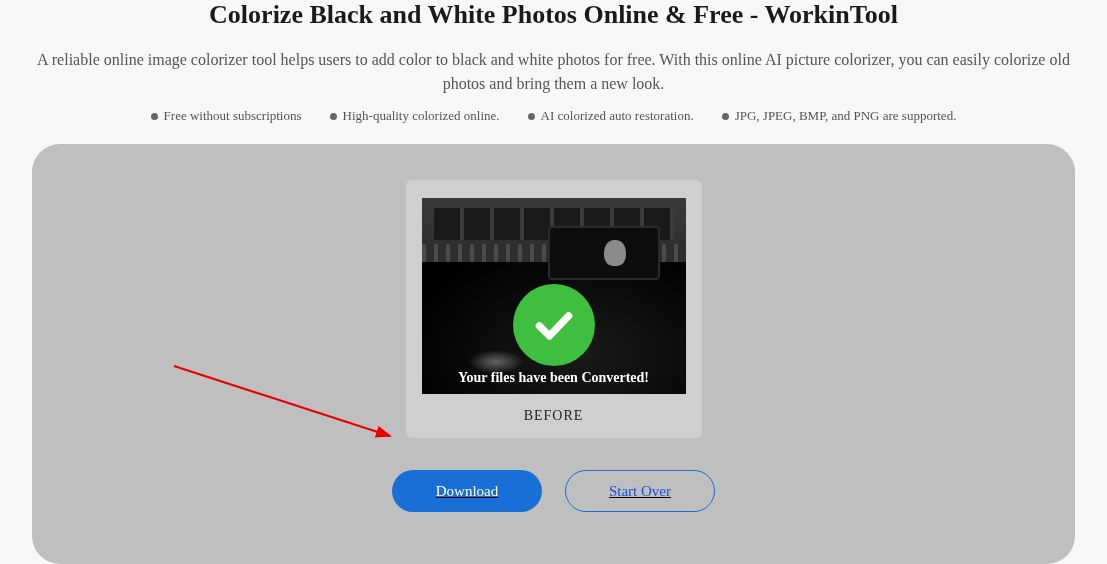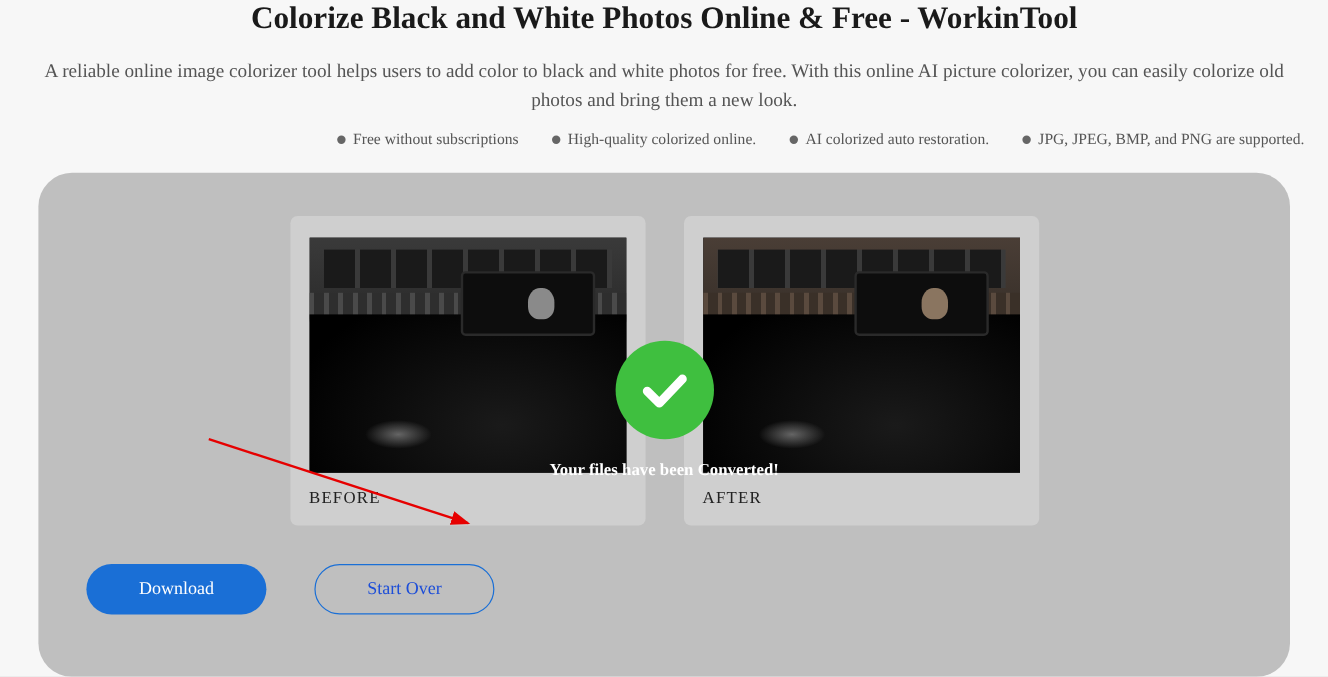--- a/index.html
+++ b/index.html
@@ -18,21 +18,21 @@
       margin-bottom: 18px;
     }
     .desc {
       font-size: 16px;
       color: #555;
       margin-bottom: 12px;
       line-height: 1.5;
     }
     .features {
       display: flex;
-      justify-content: flex-end;
+      justify-content: center;
       gap: 28px;
       margin-bottom: 20px;
     }
     .feature-item {
       font-size: 13px;
       color: #555;
       display: flex;
       align-items: center;
       gap: 6px;
     }
@@ -55,21 +55,21 @@
       display: flex;
       justify-content: center;
       gap: 32px;
       position: relative;
     }
     .card {
       background: #cfcfcf;
       border-radius: 6px;
       padding: 18px 16px 14px;
       width: 296px;
-      text-align: left;
+      text-align: center;
     }
     .photo-frame {
       width: 264px;
       height: 196px;
       background: #111;
       position: relative;
       overflow: hidden;
       margin: 0 auto 14px;
     }
     .photo-bw { filter: grayscale(100%); }
@@ -127,33 +127,34 @@
       background: #3fbf3f;
       border-radius: 50%;
       display: flex;
       align-items: center;
       justify-content: center;
       z-index: 5;
     }
     .check-svg { width: 44px; height: 44px; }
     .converted-msg {
       position: absolute;
-      left: 50%; top: 241px;
+      left: 50%; top: 226px;
       transform: translateX(-50%);
       color: #fff;
       font-weight: bold;
       font-size: 14px;
       z-index: 5;
       white-space: nowrap;
     }
     .buttons {
       display: flex;
-      justify-content: flex-start;
-      gap: 40px;
+      justify-content: center;
+      gap: 23px;
       margin-top: 32px;
+      text-decoration: underline;
     }
     .btn {
       width: 150px; height: 42px;
       border-radius: 22px;
       font-size: 15px;
       font-family: Georgia, serif;
       cursor: pointer;
       display: flex;
       align-items: center;
       justify-content: center;
@@ -208,32 +209,20 @@
         <div class="house"></div>
         <div class="windows"></div>
         <div class="railing"></div>
         <div class="car"></div>
         <div class="car-window"></div>
         <div class="face"></div>
         <div class="highlight"></div>
       </div>
       <div class="card-label">BEFORE</div>
     </div>
-    <div class="card">
-      <div class="photo-frame photo-color">
-        <div class="house"></div>
-        <div class="windows"></div>
-        <div class="railing"></div>
-        <div class="car"></div>
-        <div class="car-window"></div>
-        <div class="face"></div>
-        <div class="highlight"></div>
-      </div>
-      <div class="card-label">AFTER</div>
-    </div>
   </div>
 
   <div class="success-badge">
     <svg class="check-svg" viewBox="0 0 24 24">
       <path d="M4 12.5 L9.5 18 L20 7" stroke="#fff" stroke-width="4" fill="none" stroke-linecap="round" stroke-linejoin="round"></path>
     </svg>
   </div>
   <div class="converted-msg">Your files have been Converted!</div>
 
   <svg class="arrow-svg" width="240" height="100">

